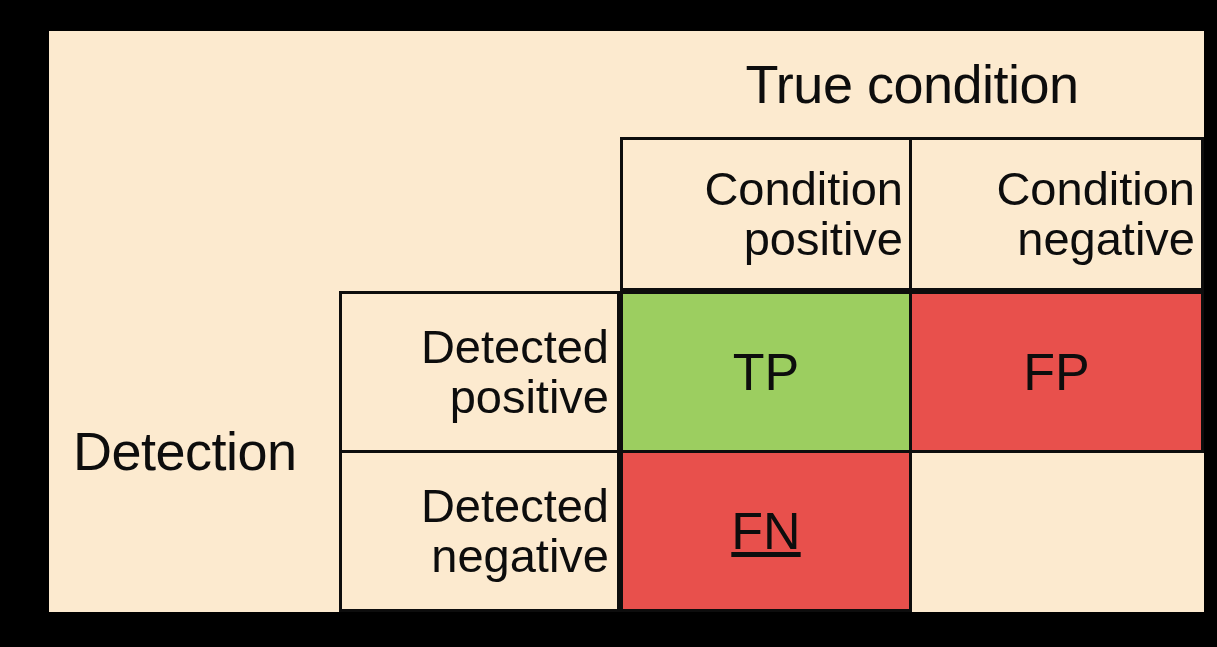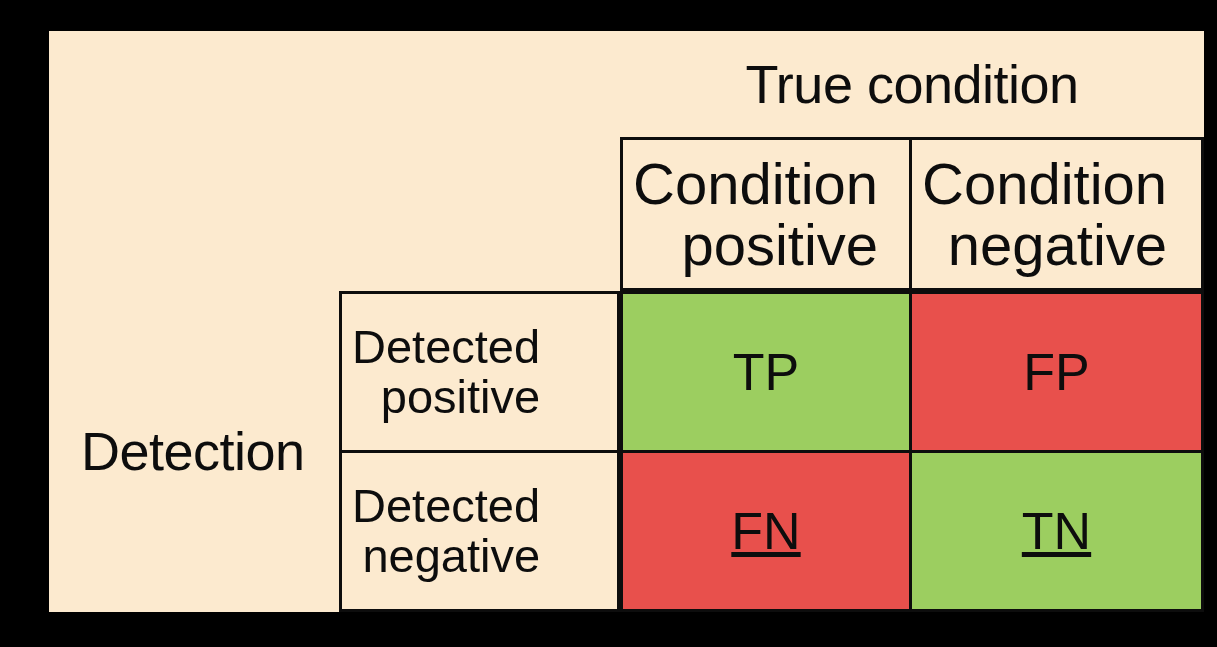--- a/index.html
+++ b/index.html
@@ -57,22 +57,23 @@
   }
 
   
   .col-header {
     top: 106px;             
     height: 154px;          
     border: 3px solid #0D0D0D;
     background: #FCEACF;
     display: flex;
     align-items: center;
+    justify-content: flex-end;
     text-align: right;
-    font-size: 58px;
+    font-size: 47px;
     line-height: 1.06;
     padding: 0 6px 0 10px;
   }
   .col-header.c1 {
     left: 571px;            
     width: 292px;           
   }
   .col-header.c2 {
     left: 863px;            
     width: 292px;           
@@ -81,34 +82,35 @@
 
   
   .detection-label {
     left: 0px;
     top: 260px;             
     width: 290px;           
     height: 321px;          
     display: flex;
     align-items: center;
     justify-content: flex-start;
-    padding-left: 32px;
+    padding-left: 24px;
     font-size: 54px;
     line-height: 1.05;
     letter-spacing: -0.5px;
   }
 
   
   .row-header {
     left: 290px;            
     width: 281px;           
     border: 3px solid #0D0D0D;
     background: #FCEACF;
     display: flex;
     align-items: center;
+    justify-content: flex-end;
     text-align: right;
     font-size: 47px;
     line-height: 1.06;
     padding: 0 8px 0 10px;
   }
   .row-header.r1 {
     top: 260px;             
     height: 162px;          
   }
   .row-header.r2 {
@@ -169,16 +171,15 @@
         <span>negative</span>
       </span>
     </div>
 
     <div class="cell data-cell row-1 col-1" style="background-color: rgb(156, 206, 96);">TP</div>
 
     <div class="cell data-cell row-1 col-2" style="background-color: rgb(232, 80, 76);">FP</div>
 
     <div class="cell data-cell row-2 col-1" style="background-color: rgb(232, 80, 76);">FN</div>
 
-    <div class="cell data-cell row-2 col-2" style="background-color: rgb(156, 206, 96);">TN</div>
 
   </div>
 </div>
 
 </body></html>

